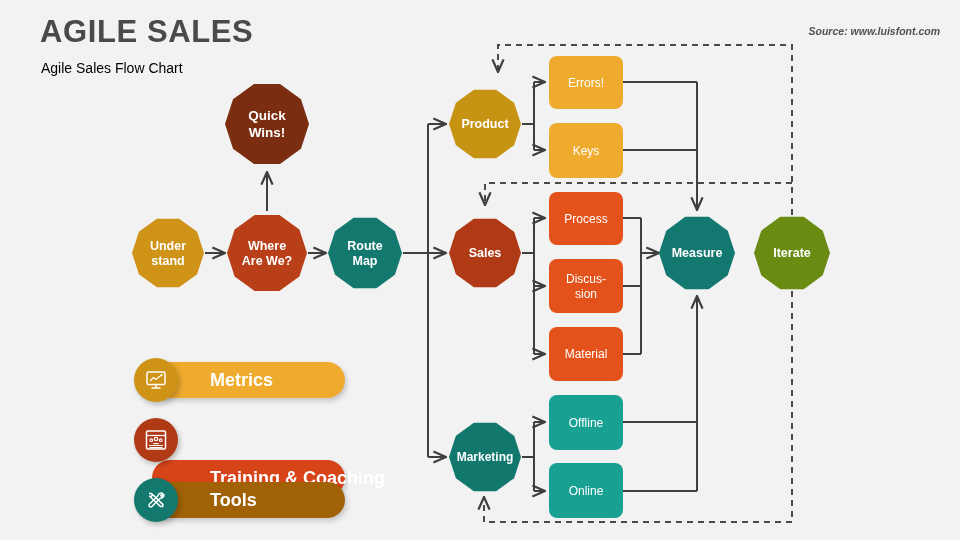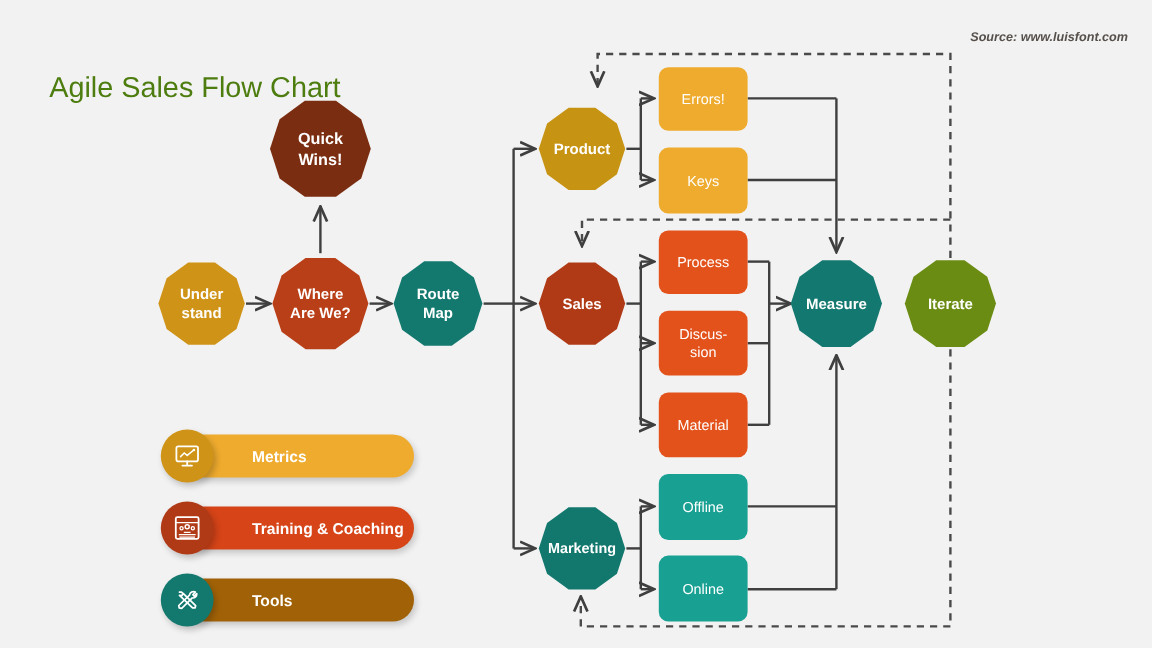--- a/index.html
+++ b/index.html
@@ -11,21 +11,21 @@
     position:relative;
   }
   #stage{position:absolute;inset:0;width:960px;height:540px;}
   .title{
     position:absolute;left:40px;top:14px;
     font-size:31px;font-weight:bold;letter-spacing:.6px;
     color:#4a4a4a;
   }
   .subtitle{
     position:absolute;left:41px;top:60px;
-    font-size:24px;color:#4d7c0f;font-weight:400;
+    font-size:14px;color:#000000;font-weight:400;
   }
   .source{
     position:absolute;right:20px;top:25px;
     font-size:10.5px;font-style:italic;font-weight:bold;
     color:#55504b;
   }
   svg.flow{position:absolute;left:0;top:0;width:960px;height:540px;}
   .nodeLabel{
     fill:#ffffff;font-family:"Liberation Sans",sans-serif;
     font-weight:bold;text-anchor:middle;
@@ -34,36 +34,37 @@
   
   .legend{position:absolute;left:130px;top:358px;}
   .legrow{position:relative;height:60px;}
   .pill{
     position:absolute;left:22px;top:4px;
     width:193px;height:36px;border-radius:18px;
     display:flex;align-items:center;
     box-shadow:2px 3px 5px rgba(0,0,0,.18);
   }
   .pill span.lbl{
-    margin-left:58px;color:#fff;font-size:13px;font-weight:bold;
+    margin-left:58px;color:#fff;font-size:18px;font-weight:bold;
     white-space:nowrap;
   }
   .badge{
     position:absolute;left:4px;top:0px;
     width:44px;height:44px;border-radius:50%;
     display:flex;align-items:center;justify-content:center;
     box-shadow:2px 3px 5px rgba(0,0,0,.22);
   }
   .badge svg{display:block;}
 </style>
 </head>
 <body style="background: rgb(242, 242, 242);">
 
 <div id="stage">
 
+  <div class="title">AGILE SALES</div>
   <div class="subtitle">Agile Sales Flow Chart</div>
   <div class="source">Source: www.luisfont.com</div>
 
   <svg class="flow" viewBox="0 0 960 540">
     <defs>
       <marker id="arw" viewBox="0 0 10 10" refX="9" refY="5" markerWidth="7" markerHeight="7" orient="auto-start-reverse">
         <path d="M0,1 L9,5 L0,9" fill="none" stroke="#3f3f3f" stroke-width="1.6"></path>
       </marker>
     </defs>
 
@@ -197,21 +198,21 @@
         <svg width="26" height="26" viewBox="0 0 26 26">
           <rect x="4" y="5" width="18" height="12.5" rx="1.6" fill="none" stroke="#fff" stroke-width="1.5"></rect>
           <path d="M7.5 13.5 L10.5 10.5 L13 12.5 L18.5 8" fill="none" stroke="#fff" stroke-width="1.3" stroke-linecap="round"></path>
           <circle cx="18.6" cy="8" r="1.1" fill="#fff"></circle>
           <path d="M13 17.5 L13 20 M9 21 L17 21" stroke="#fff" stroke-width="1.5" stroke-linecap="round"></path>
         </svg>
       </div>
     </div>
 
     <div class="legrow">
-      <div class="pill" style="background: rgb(214, 68, 24);">
+      <div class="pill" style="background: rgb(214, 68, 24); margin-top: 38px;">
         <span class="lbl">Training &amp; Coaching</span>
       </div>
       <div class="badge" style="background: rgb(176, 58, 22);">
         <svg width="26" height="26" viewBox="0 0 26 26">
           <rect x="3.5" y="4" width="19" height="18" rx="1.3" fill="none" stroke="#fff" stroke-width="1.5"></rect>
           <path d="M3.5 8.5 L22.5 8.5" stroke="#fff" stroke-width="1.2"></path>
           <circle cx="13" cy="12" r="1.7" fill="none" stroke="#fff" stroke-width="1.2"></circle>
           <circle cx="8.3" cy="13.2" r="1.3" fill="none" stroke="#fff" stroke-width="1.1"></circle>
           <circle cx="17.7" cy="13.2" r="1.3" fill="none" stroke="#fff" stroke-width="1.1"></circle>
           <path d="M6 18.5 L20 18.5 M6.5 20.6 L19.5 20.6" stroke="#fff" stroke-width="1.1"></path>

